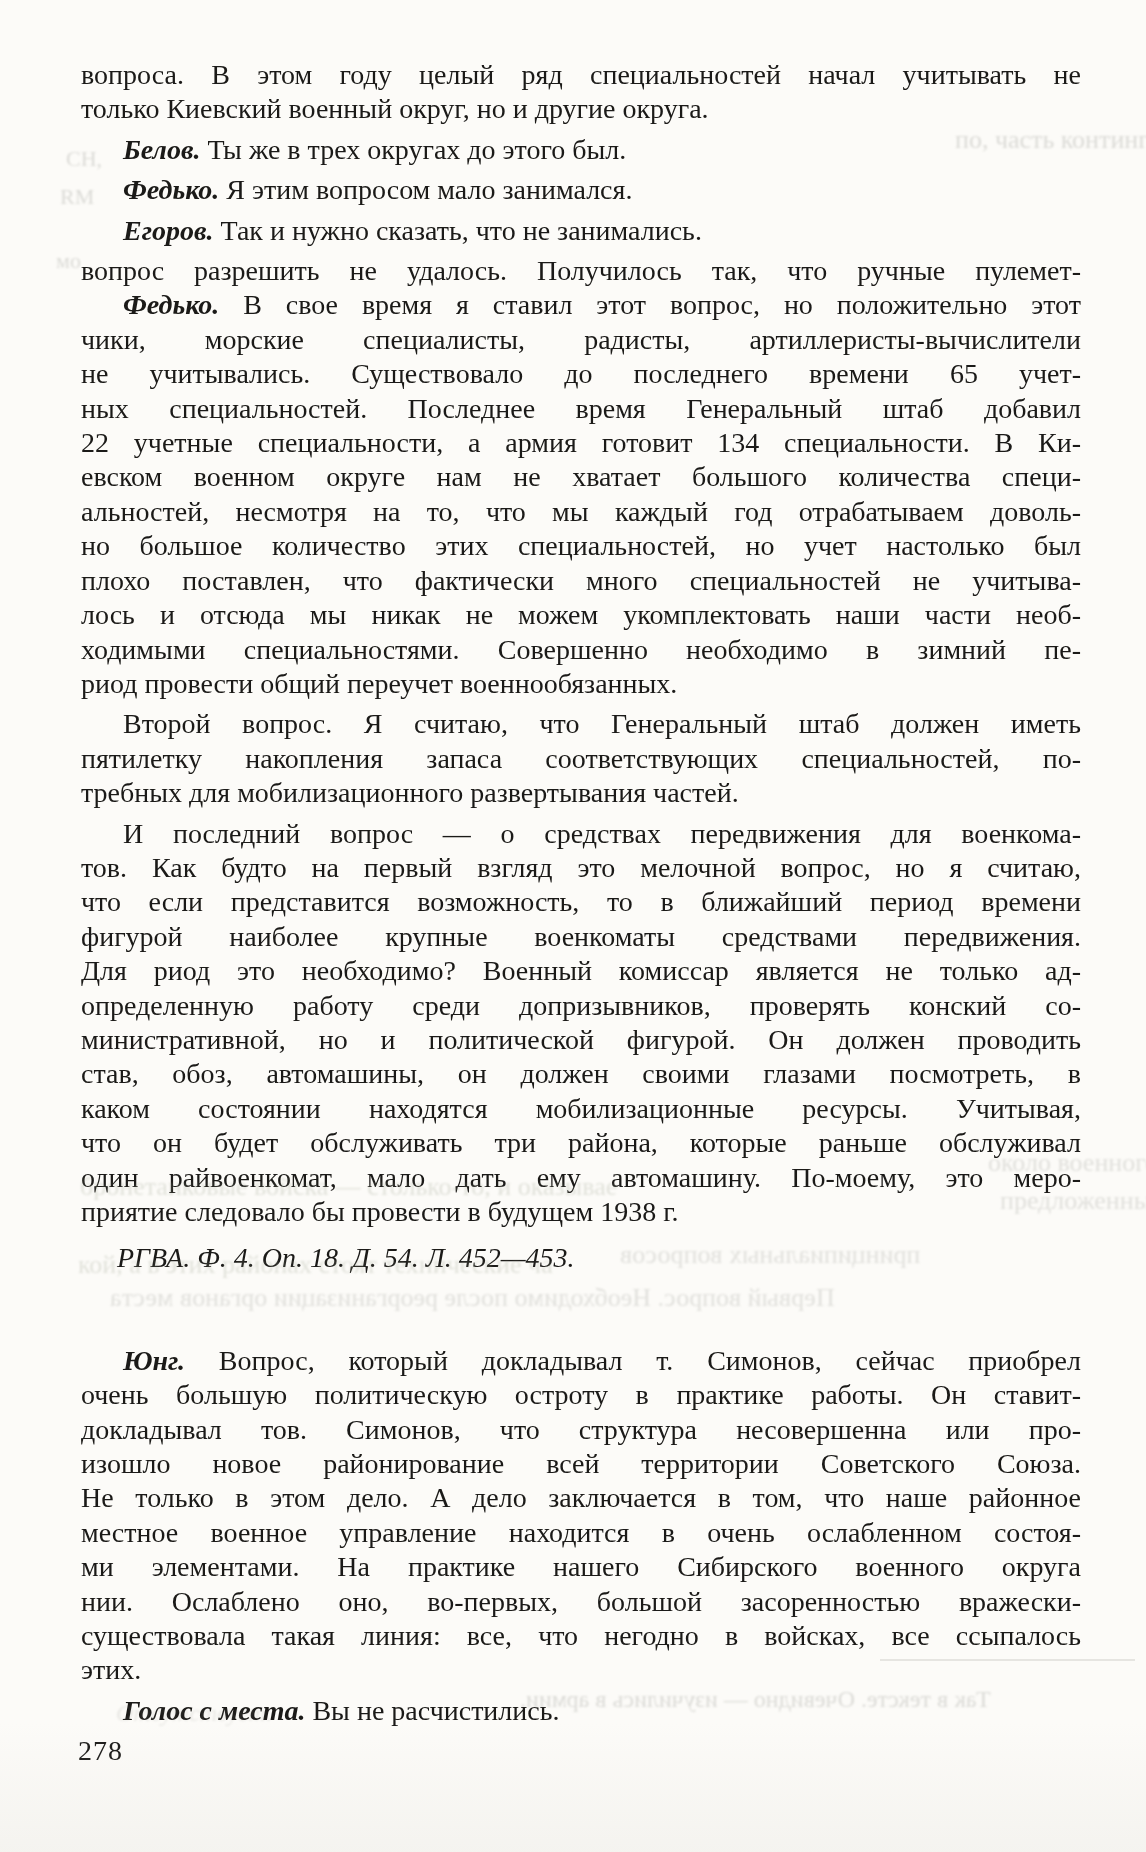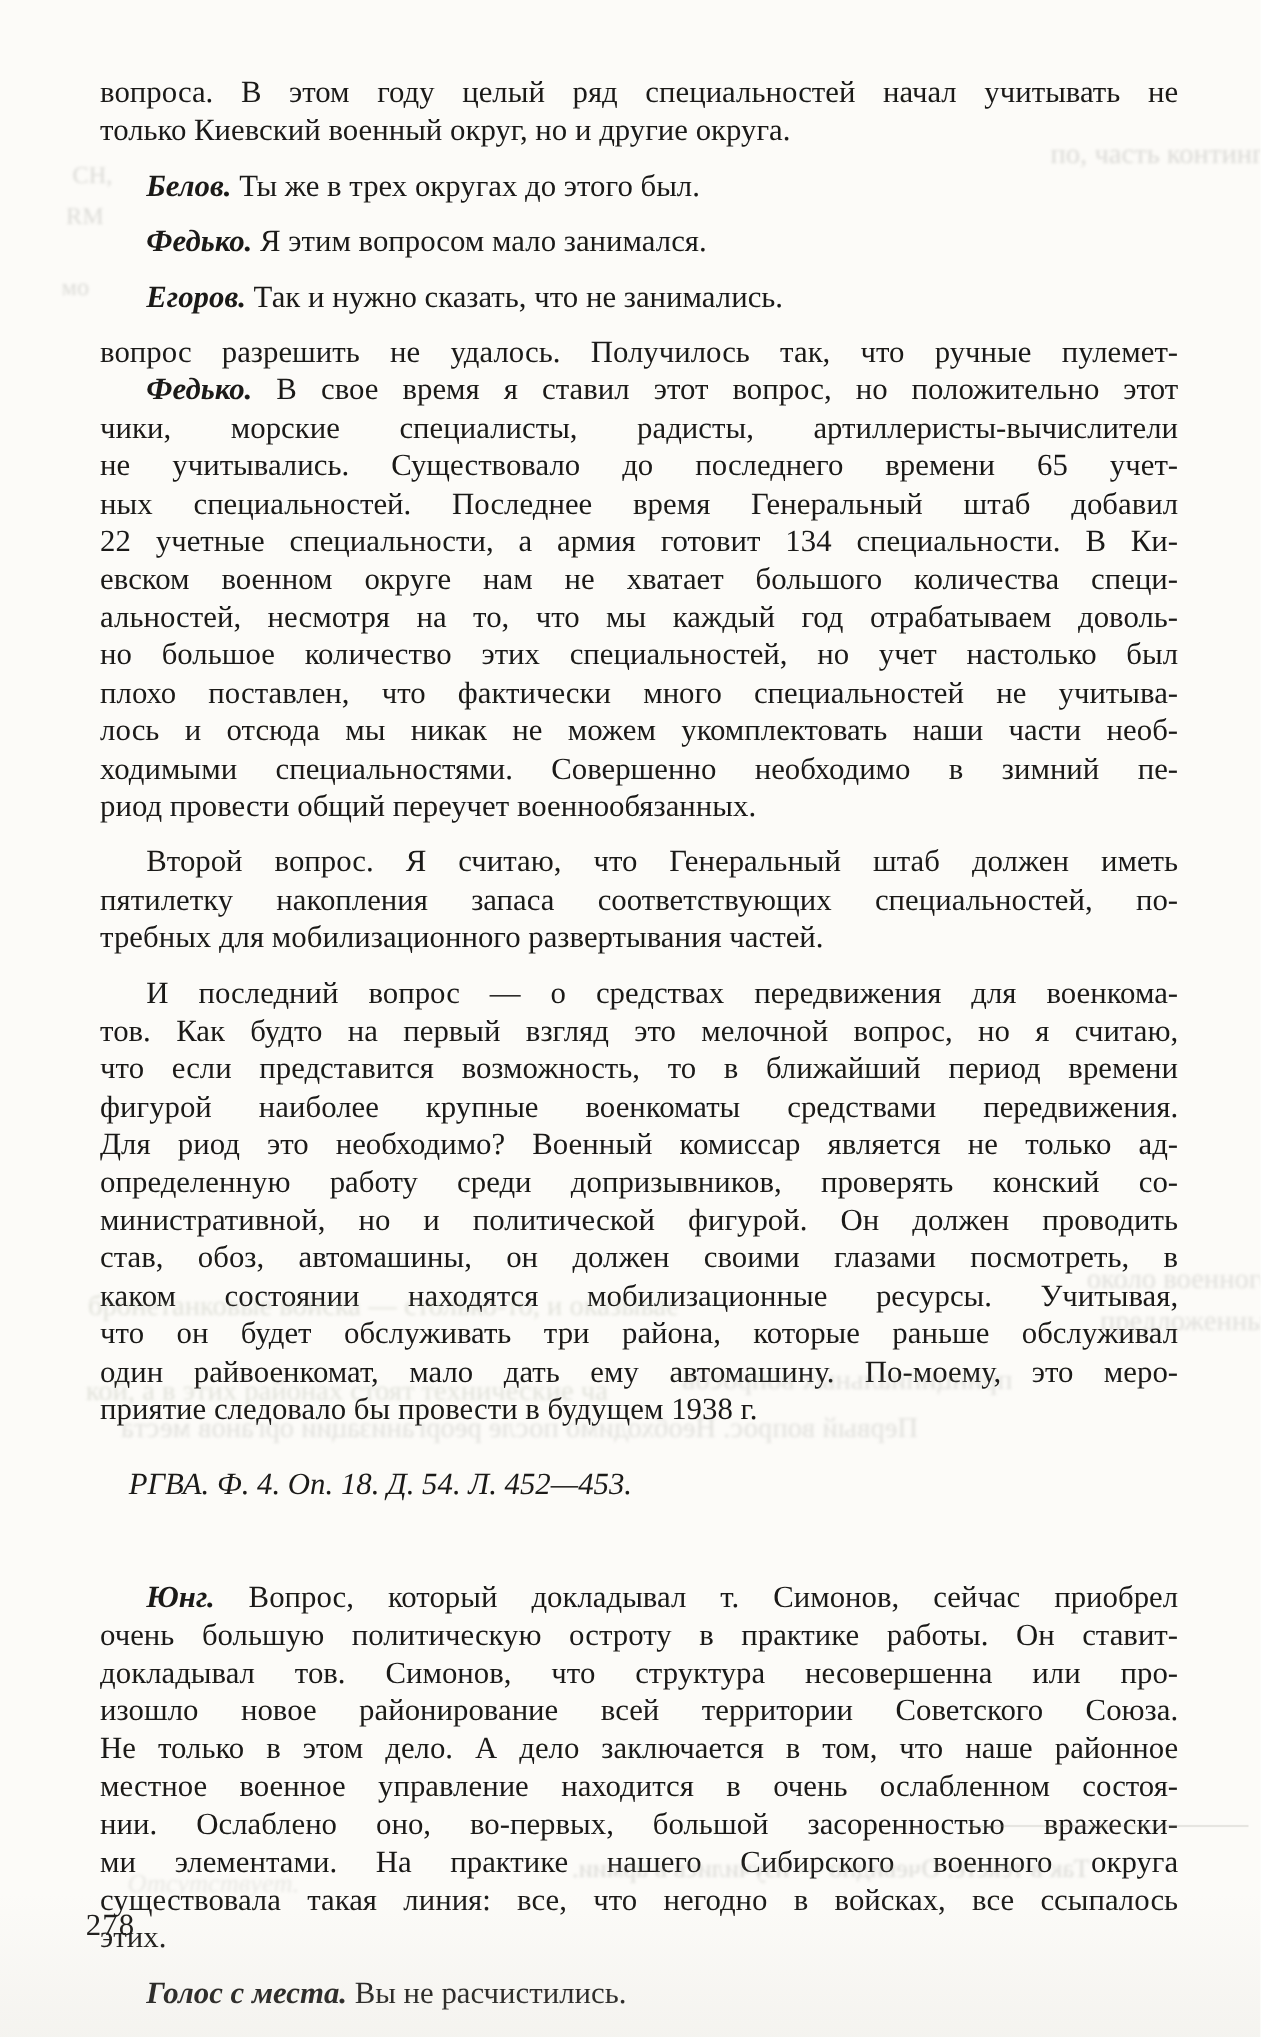--- a/index.html
+++ b/index.html
@@ -14,31 +14,31 @@
   }
   .page::after{
     content:'';position:absolute;left:0;right:0;bottom:0;height:130px;
     background:linear-gradient(0deg,rgba(205,203,194,.16),rgba(205,203,194,0));
     pointer-events:none;
   }
   .text-block{
     position:absolute;left:75px;top:52px;width:1012px;
     font-size:28px;line-height:34.4px;
   }
-  .para{margin:16px;}
+  .para{margin:6px;}
   .line{
     text-align:justify;
     text-align-last:justify;
     white-space:normal;
   }
   .line.end{text-align-last:left;}
   .line.ind{padding-left:42px;}
   .speaker{font-weight:bold;font-style:italic;}
   .citation{
-    margin-top:34px;padding-left:42px;font-style:italic;
+    margin-top:12px;padding-left:42px;font-style:italic;
   }
   #block2{margin-top:68px;}
   .page-number{
     position:absolute;left:78px;top:1735px;font-size:28px;letter-spacing:1px;
   }
   
   .ghost{
     position:absolute;font-size:26px;color:#8f9089;opacity:.30;
     filter:blur(1.3px);white-space:nowrap;pointer-events:none;
     font-family:"Liberation Serif","DejaVu Serif",serif;
@@ -118,22 +118,22 @@
       </div>
     <div class="citation">РГВА. Ф. 4. Оп. 18. Д. 54. Л. 452—453.</div>
     <div id="block2">
         <div class="para">
           <div class="line ind"><span class="speaker">Юнг.</span> Вопрос, который докладывал т. Симонов, сейчас приобрел</div>
           <div class="line">очень большую политическую остроту в практике работы. Он ставит-</div>
           <div class="line">докладывал тов. Симонов, что структура несовершенна или про-</div>
           <div class="line">изошло новое районирование всей территории Советского Союза.</div>
           <div class="line">Не только в этом дело. А дело заключается в том, что наше районное</div>
           <div class="line">местное военное управление находится в очень ослабленном состоя-</div>
+          <div class="line">ми элементами. На практике нашего Сибирского военного округа</div>
           <div class="line">нии. Ослаблено оно, во-первых, большой засоренностью вражески-</div>
-          <div class="line">ми элементами. На практике нашего Сибирского военного округа</div>
           <div class="line">существовала такая линия: все, что негодно в войсках, все ссыпалось</div>
           <div class="line end">этих.</div>
         </div>
         <div class="para">
           <div class="line end ind"><span class="speaker">Голос с места.</span> Вы не расчистились.</div>
         </div>
       </div>
   </div>
 
   <div class="page-number">278</div>

